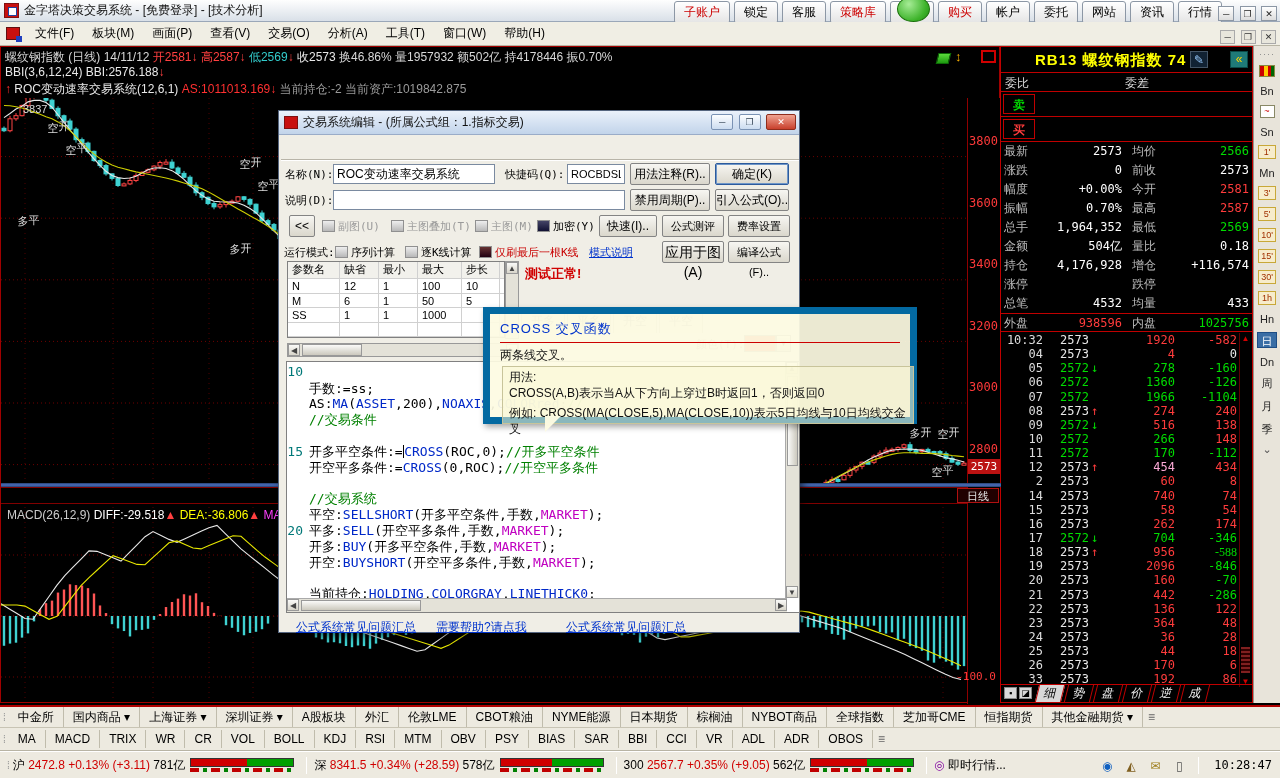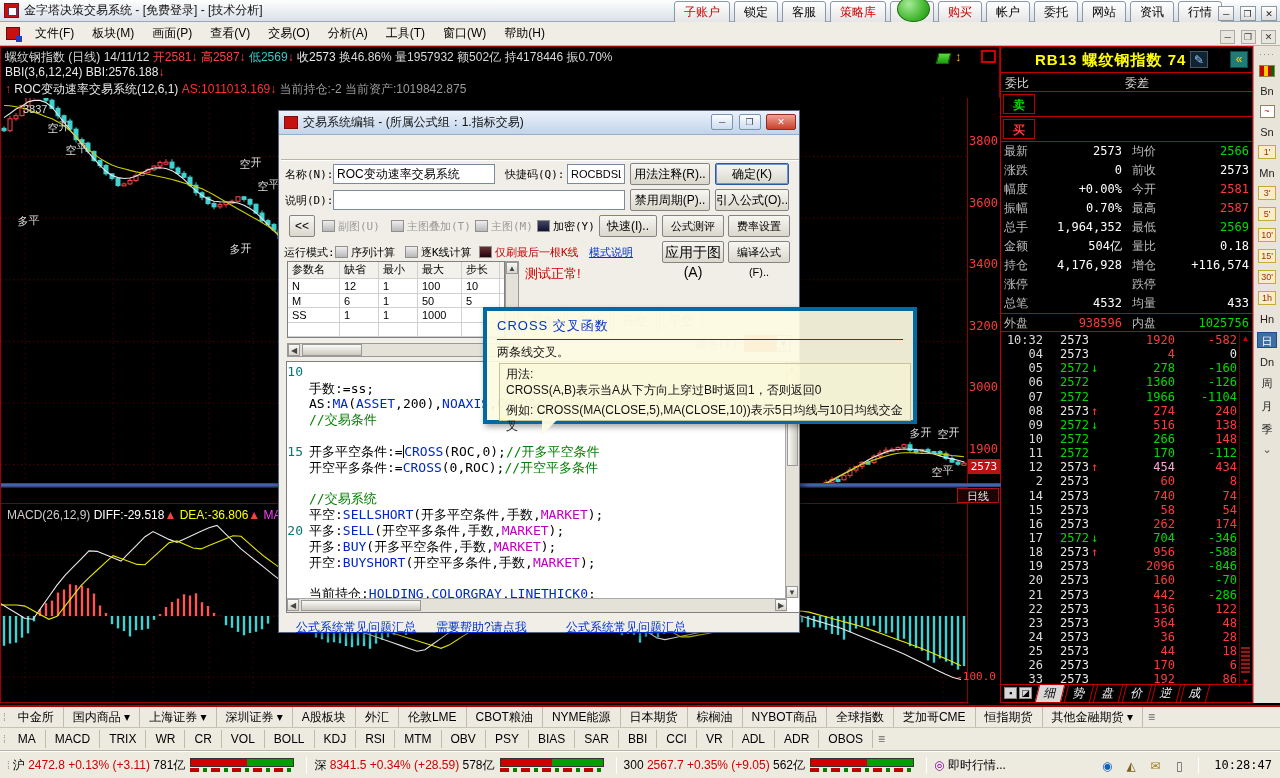--- a/index.html
+++ b/index.html
@@ -124,41 +124,41 @@
   .bluelink{color:#0033CC;text-decoration:underline}
   
   #ptable{position:absolute;left:8px;top:150px;width:218px;background:#FFF;border:1px solid #808080}
   .pt-row{display:flex;height:14.5px;border-bottom:1px solid #D0D0D0}
   .pt-row.pt-head{height:17px;background:#F2F1EC}
   .pt-cell{border-right:1px solid #D0D0D0;font-size:11px;line-height:14px;padding:0 4px;overflow:hidden;white-space:nowrap}
   #pvscroll{position:absolute;left:226px;top:150px;width:14px;height:78px;background:#E4E2D8;border:1px solid #999}
   #phscroll{position:absolute;left:8px;top:232px;width:232px;height:14px;background:#E4E2D8;border:1px solid #999}
   .scarr{position:absolute;font-size:8px;color:#444;width:12px;height:12px;text-align:center;line-height:12px;background:linear-gradient(#FAFAF8,#D8D5CA);border:1px solid #999}
   #phthumb{position:absolute;left:14px;top:0px;width:60px;height:12px;background:linear-gradient(#FAFAF8,#CCC9BE);border:1px solid #999}
-  #testok{position:absolute;left:246px;top:154px;color:#D00000;font-weight:normal;font-size:13px}
+  #testok{position:absolute;left:246px;top:154px;color:#D00000;font-weight:bold;font-size:13px}
   
   #dlgtabs{position:absolute;left:242px;top:198px;height:20px}
   .dtab{display:inline-block;min-width:44px;text-align:center;padding:3px 6px;color:#9A9A9A;border:1px solid #C4C1B4;border-bottom:none;background:#EBE8DE;margin-right:2px;font-size:12px}
   #colorrow{position:absolute;left:417px;top:226px;color:#9A9A9A}
   #colorswatch{position:absolute;left:465px;top:224px;width:32px;height:17px;background:#E86050;border:1px solid #999}
   #colorarrow{position:absolute;left:497px;top:224px;width:15px;height:17px;background:linear-gradient(#F8F8F4,#D2CFC4);border:1px solid #999;font-size:8px;text-align:center;line-height:16px;color:#555}
   
   #editor{position:absolute;left:7px;top:250px;width:514px;height:252px;background:#FFF;border:1px solid #808080}
   #code{position:absolute;left:0;top:2px;width:498px;overflow:hidden}
   .cline{height:15.8px;white-space:nowrap;font-family:"DejaVu Sans Mono","Liberation Mono",monospace;font-size:13px}
   .gut{display:inline-block;width:22px;text-align:right;padding-right:6px;color:#007878}
   .tk-k{color:#000}.tk-b{color:#0028C8}.tk-g{color:#008000}.tk-m{color:#C000C0}
   .caret{display:inline-block;width:1.5px;height:13px;background:#000;vertical-align:-2px}
   #evscroll{position:absolute;right:0;top:0;width:14px;height:236px;background:#E4E2D8;border-left:1px solid #AAA}
   #evthumb{position:absolute;left:1px;top:14px;width:11px;height:90px;background:linear-gradient(90deg,#FAFAF8,#CCC9BE);border:1px solid #999}
   #ehscroll{position:absolute;left:0;bottom:0;width:500px;height:14px;background:#E4E2D8;border-top:1px solid #AAA}
   #ehthumb{position:absolute;left:14px;top:1px;width:120px;height:11px;background:linear-gradient(#FAFAF8,#CCC9BE);border:1px solid #999}
   .dlink{position:absolute;top:508px;color:#0033CC;text-decoration:underline;font-size:12px}
   
-  #tooltip{position:absolute;left:483px;top:307px;width:434px;height:117px;background:rgba(253,251,226,0.93);border:4px solid #0369a1;box-shadow:2px 3px 6px rgba(0,0,0,.35);z-index:30;padding:6px 10px}
+  #tooltip{position:absolute;left:483px;top:307px;width:434px;height:117px;background:rgba(253,251,226,0.93);border:7px solid #0369a1;box-shadow:2px 3px 6px rgba(0,0,0,.35);z-index:30;padding:6px 10px}
   #ttname{color:#0033CC;font-size:13px;letter-spacing:1px}
   #tthr{height:1px;background:#CC0000;margin:4px 0 4px}
   #ttdesc{font-size:12px;color:#111}
   #ttbox{position:absolute;left:12px;top:52px;width:412px;height:58px;border:1px solid #C8C49A;background:rgba(250,247,212,0.55);padding:2px 6px;font-size:12px;color:#111;line-height:16px}
   #tttail{position:absolute;left:55px;bottom:-15px;width:0;height:0;border-top:16px solid rgba(253,251,226,0.97);border-right:16px solid transparent}
 </style>
 </head>
 <body>
 
 <div id="screen">
@@ -727,21 +727,21 @@
         <span class="sig" style="left: 936px; top: 372px;">开空</span>
         <span class="sig" style="left: 930px; top: 410px;">平空</span>
         <span class="sig" style="left: 904px; top: 436px;">平多</span>
       </div>
     <div id="paxiscol">
         <span class="plab" style="top: 36px;">3800</span>
         <span class="plab" style="top: 98px;">3600</span>
         <span class="plab" style="top: 159px;">3400</span>
         <span class="plab" style="top: 221px;">3200</span>
         <span class="plab" style="top: 282px;">3000</span>
-        <span class="plab" style="top: 344px;">1900</span>
+        <span class="plab" style="top: 344px;">2800</span>
       </div>
     <div id="lastbox">2573</div>
     <div id="splitter"></div>
     <div id="daxis">
         <span class="dlab" style="left: 12px;">2013</span>
         <span class="dlab" style="left: 100px;">07</span>
         <span class="dlab" style="left: 140px;">08</span>
         <span class="dlab" style="left: 196px;">09</span>
         <span class="dlab" style="left: 240px;">10</span>
         <span class="dlab" style="left: 930px;">11</span>
@@ -935,21 +935,21 @@
           <span class="tc1" style="color: rgb(0, 221, 0);">2572</span>
           <span class="tc2" style="color: rgb(0, 221, 0);">↓</span>
           <span class="tc3" style="color: rgb(0, 221, 0);">704</span>
           <span class="tc4" style="color: rgb(0, 221, 0); padding-left: 20px;">-346</span>
         </div>
         <div class="trow">
           <span class="tc0">18</span>
           <span class="tc1" style="color: rgb(232, 232, 232);">2573</span>
           <span class="tc2" style="color: rgb(255, 60, 60);">↑</span>
           <span class="tc3" style="color: rgb(255, 60, 60);">956</span>
-          <span class="tc4" style="color: rgb(0, 221, 0);">-588</span>
+          <span class="tc4" style="color: rgb(0, 221, 0); font-family: Liberation Serif, serif;">-588</span>
         </div>
         <div class="trow">
           <span class="tc0">19</span>
           <span class="tc1" style="color: rgb(232, 232, 232);">2573</span>
           <span class="tc2" style="color: rgb(0, 221, 0);"></span>
           <span class="tc3" style="color: rgb(255, 60, 60);">2096</span>
           <span class="tc4" style="color: rgb(0, 221, 0);">-846</span>
         </div>
         <div class="trow">
           <span class="tc0">20</span>

